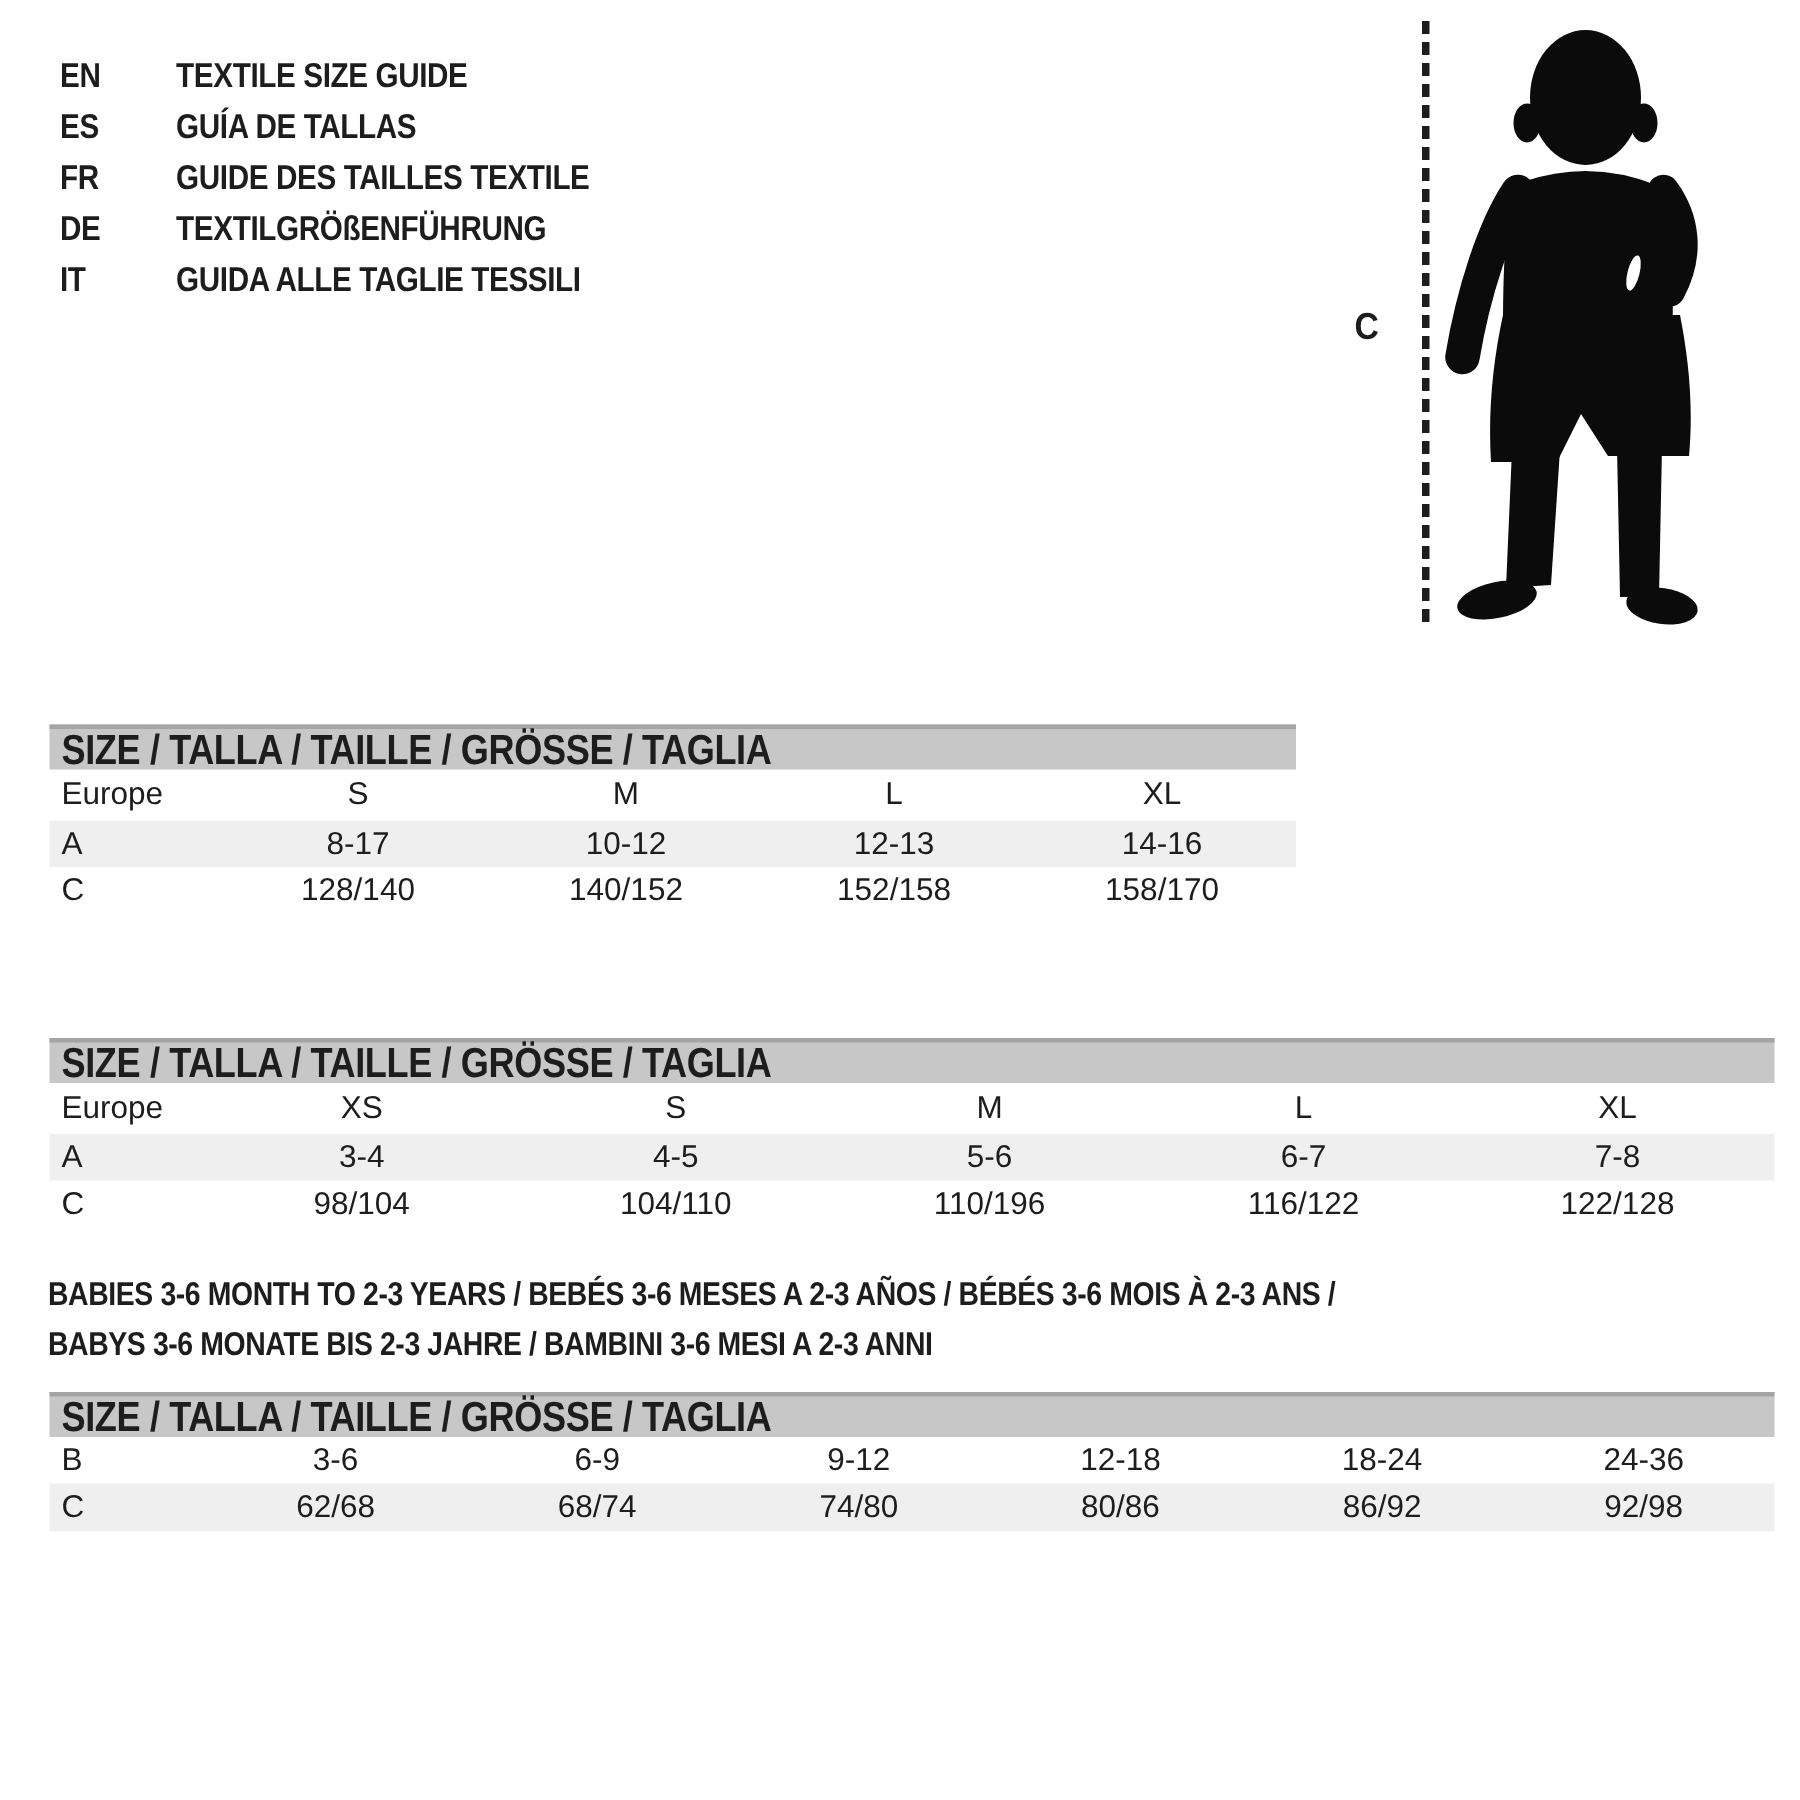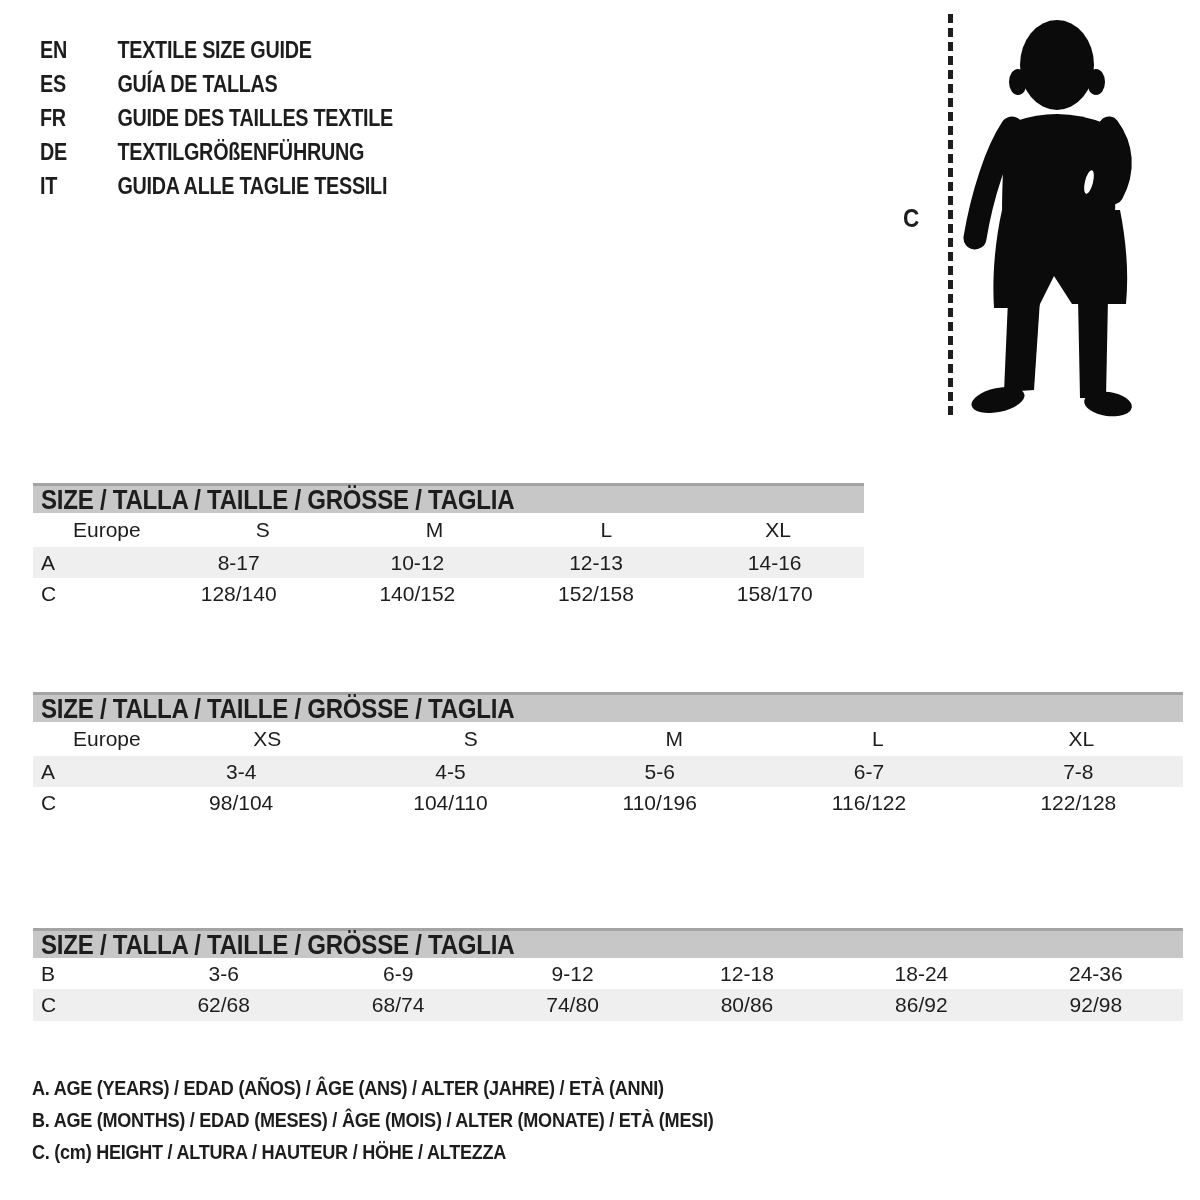--- a/index.html
+++ b/index.html
@@ -36,21 +36,21 @@
   .sub-a{font-size:14px;position:relative;top:4px;letter-spacing:0;}
 
   
   .table{position:absolute;left:33px;}
   .t-junior{top:483px;width:831px;}
   .t-children{top:692px;width:1150px;}
   .t-babies{top:928px;width:1150px;}
   .thead{height:27px;border-top:3px solid var(--header-border);background:var(--header-bg);
          display:flex;align-items:center;padding-left:8px;font-size:28px;font-weight:bold;box-sizing:content-box;}
   .trow{display:flex;align-items:center;font-size:21px;}
-  .h34{height:34px;margin-left:32px;} .h31{height:31px;} .h32{height:32px;}
+  .h34{height:34px;} .h31{height:31px;} .h32{height:32px;}
   .shade{background:var(--alt-row);}
   .lbl{padding-left:8px;box-sizing:border-box;text-align:left;}
   .t-junior .lbl{flex:0 0 14%;}
   .t-children .lbl,.t-babies .lbl{flex:0 0 9%;}
   .val{flex:1;text-align:center;}
 
   
   .legend{position:absolute;left:32px;top:1072px;}
   .legend-line{height:32px;display:flex;align-items:center;font-size:21px;font-weight:bold;
                transform:scaleX(0.86);transform-origin:0 50%;white-space:nowrap;letter-spacing:-0.3px;}
@@ -152,20 +152,24 @@
     <div class="trow h32">
       <div class="lbl">C</div>
       <div class="val">98/104</div>
       <div class="val">104/110</div>
       <div class="val">110/196</div>
       <div class="val">116/122</div>
       <div class="val">122/128</div>
     </div>
   </div>
 
+  <div class="section-title title-babies">
+    <div><span class="condensed">BABIES 3-6 MONTH TO 2-3 YEARS / BEBÉS 3-6 MESES A 2-3 AÑOS / BÉBÉS 3-6 MOIS À 2-3 ANS /</span></div>
+    <div><span class="condensed">BABYS 3-6 MONATE BIS 2-3 JAHRE / BAMBINI 3-6 MESI A 2-3 ANNI</span></div>
+  </div>
   <div class="table t-babies">
     <div class="thead">
       <span class="condensed">SIZE / TALLA / TAILLE / GRÖSSE / TAGLIA</span>
     </div>
     <div class="trow h31">
       <div class="lbl">B</div>
       <div class="val">3-6</div>
       <div class="val">6-9</div>
       <div class="val">9-12</div>
       <div class="val">12-18</div>
@@ -176,19 +180,14 @@
       <div class="lbl">C</div>
       <div class="val">62/68</div>
       <div class="val">68/74</div>
       <div class="val">74/80</div>
       <div class="val">80/86</div>
       <div class="val">86/92</div>
       <div class="val">92/98</div>
     </div>
   </div>
 
-  <div class="legend">
-    <div class="legend-line">A. AGE (YEARS) / EDAD (AÑOS) / ÂGE (ANS) / ALTER (JAHRE) / ETÀ (ANNI)</div>
-    <div class="legend-line">B. AGE (MONTHS) / EDAD (MESES) / ÂGE (MOIS) / ALTER (MONATE) / ETÀ (MESI)</div>
-    <div class="legend-line">C. (cm) HEIGHT / ALTURA / HAUTEUR / HÖHE / ALTEZZA</div>
-  </div>
 
 </div>
 
 </body></html>

